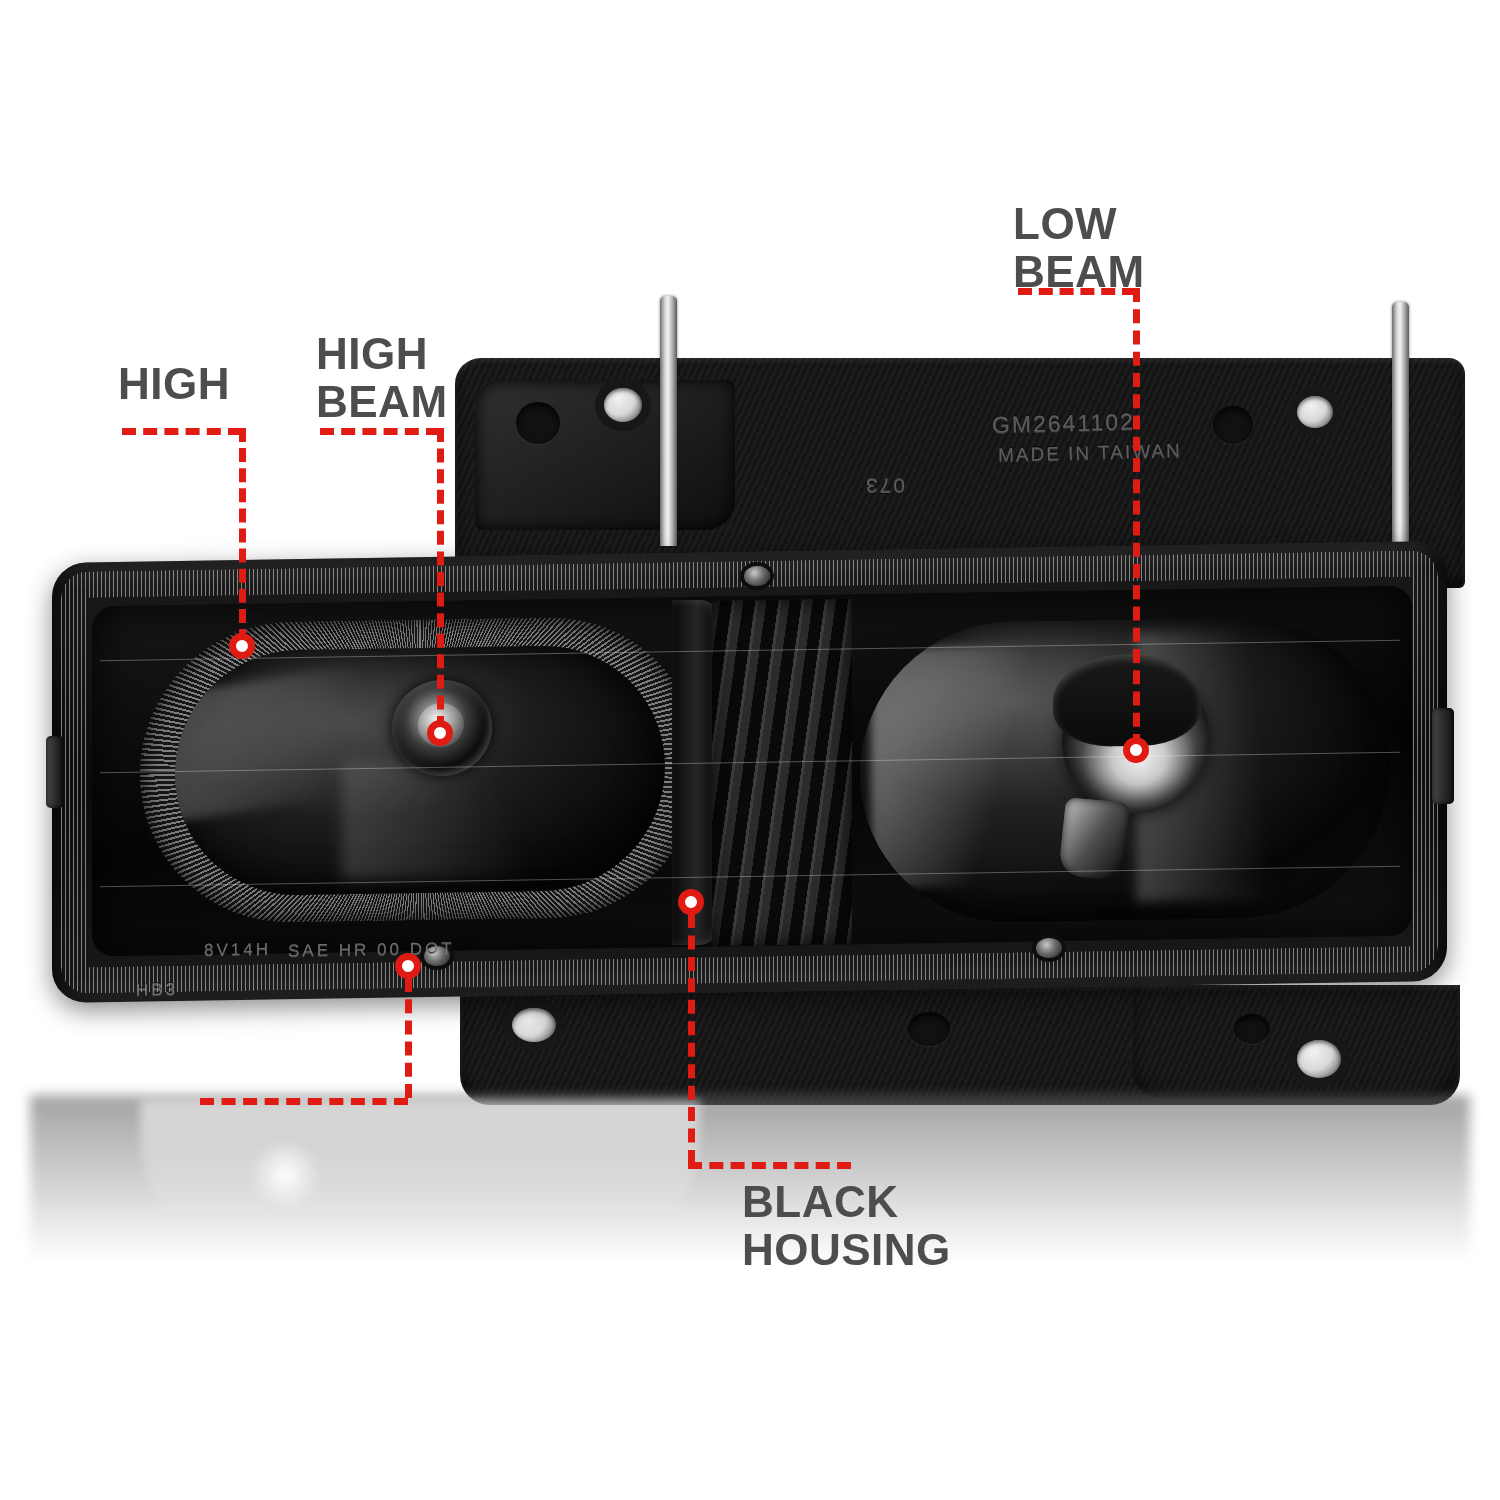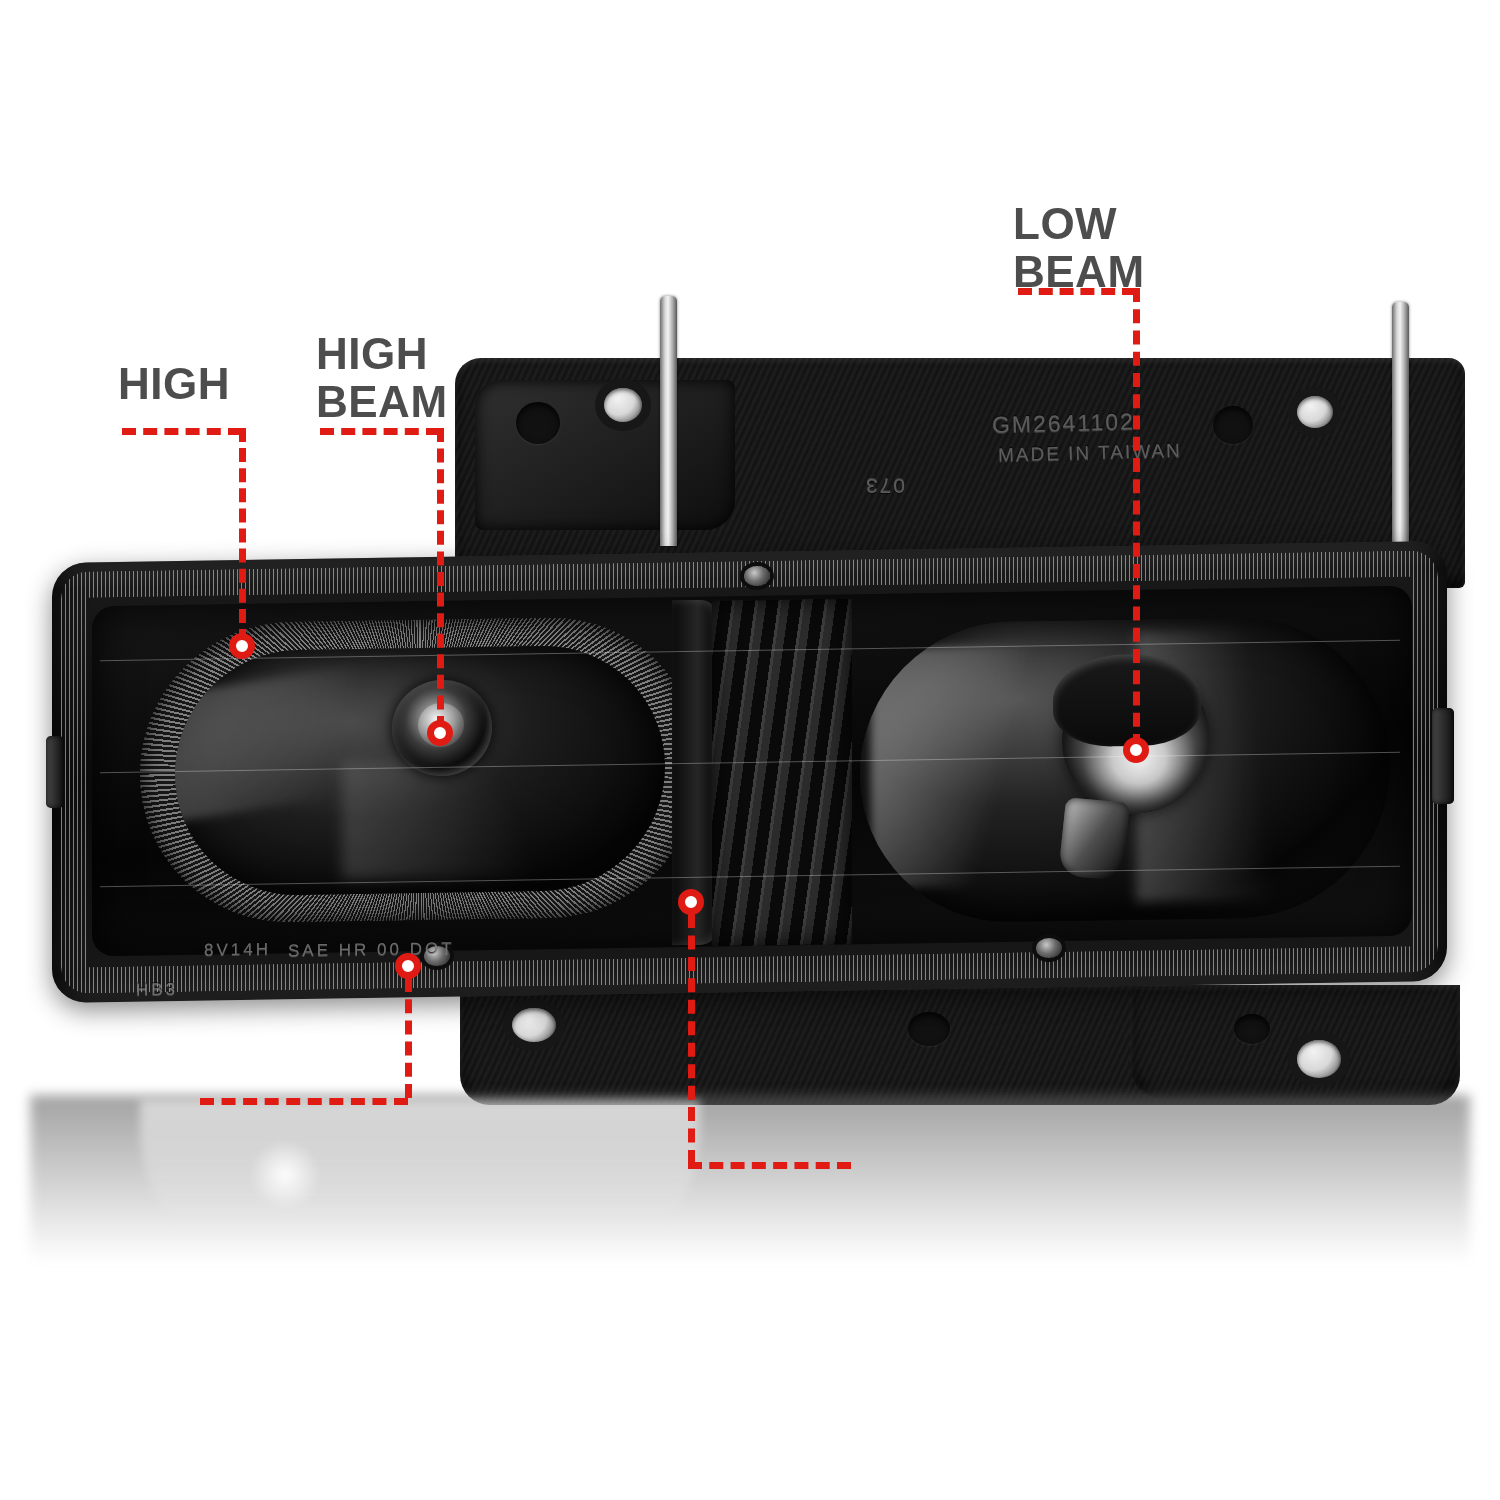--- a/index.html
+++ b/index.html
@@ -334,17 +334,19 @@
   <div class="callout-label lbl-low">LOW
 BEAM</div>
   <div class="dash-h" style="left:1018px;top:288px;width:118px;"></div>
   <div class="dash-v" style="left:1133px;top:288px;height:460px;"></div>
   <div class="dot" style="left:1136px;top:750px;"></div>
 
   <div class="dot" style="left:408px;top:966px;"></div>
   <div class="dash-v" style="left:405px;top:978px;height:120px;"></div>
   <div class="dash-h" style="left:200px;top:1098px;width:208px;"></div>
 
+  <div class="callout-label lbl-black">BLACK
+HOUSING</div>
   <div class="dot" style="left:691px;top:902px;"></div>
   <div class="dash-v" style="left:688px;top:914px;height:250px;"></div>
   <div class="dash-h" style="left:688px;top:1162px;width:163px;"></div>
 
 </div>
 
 </body></html>

